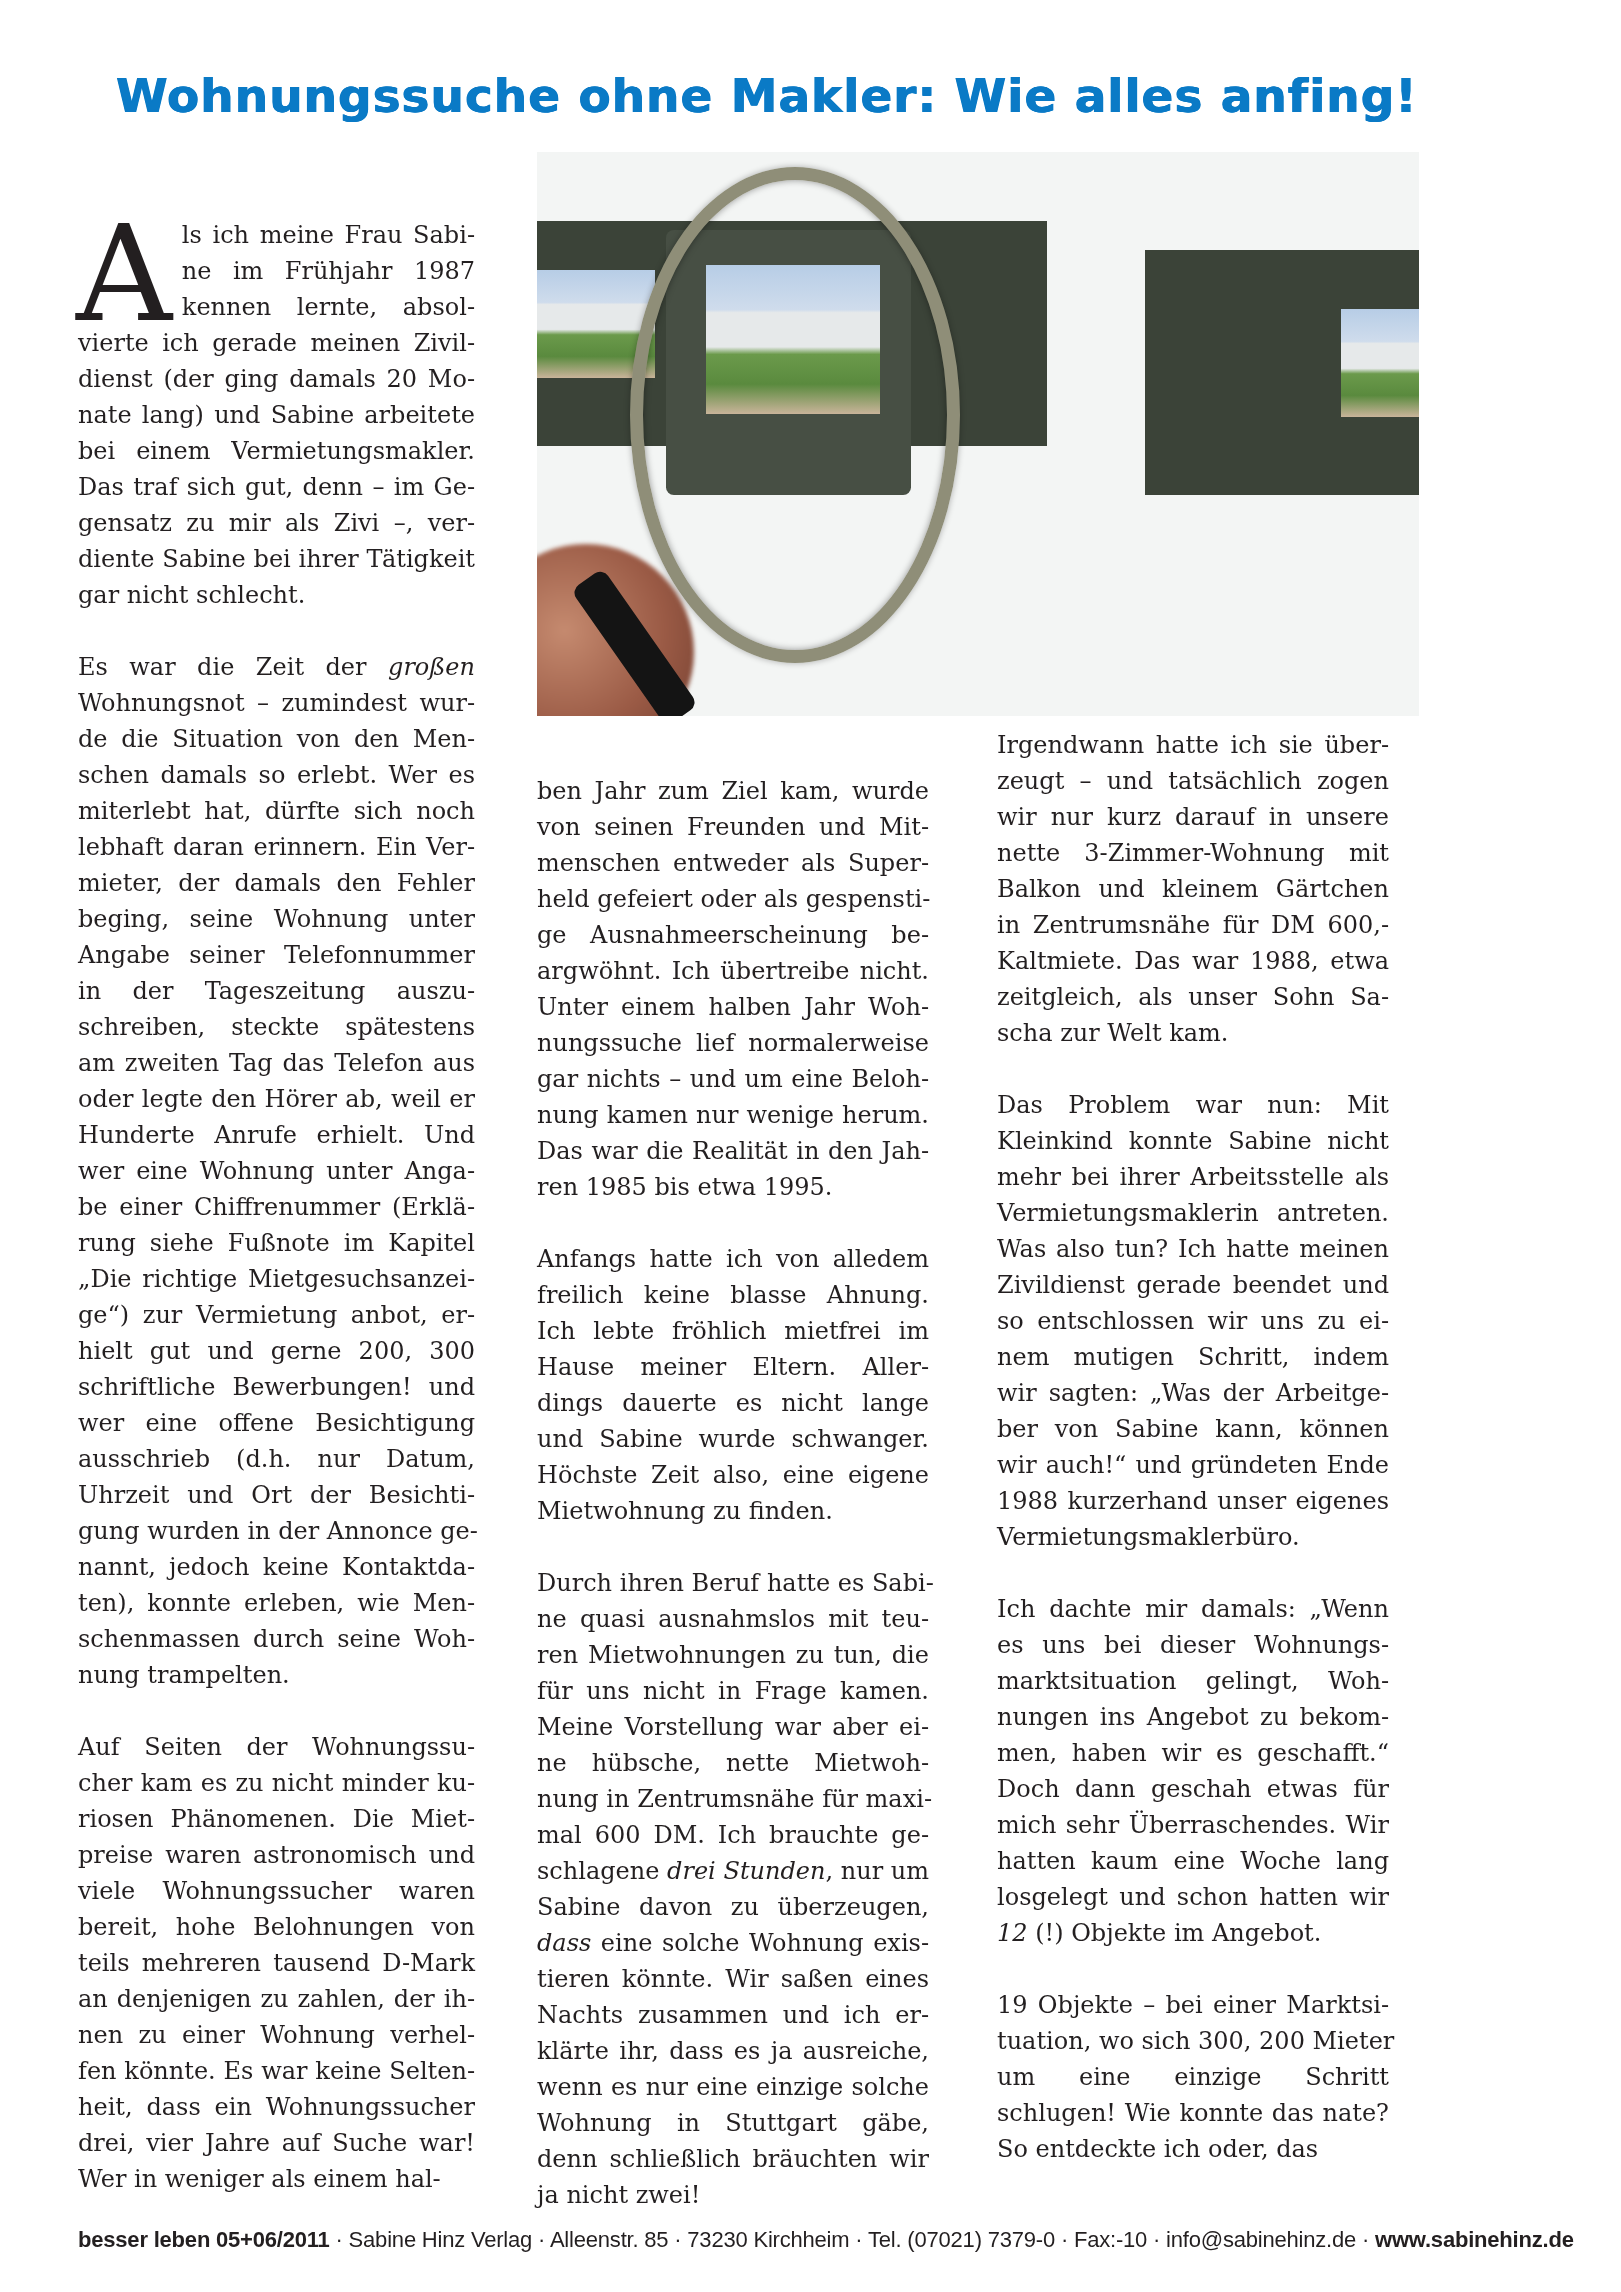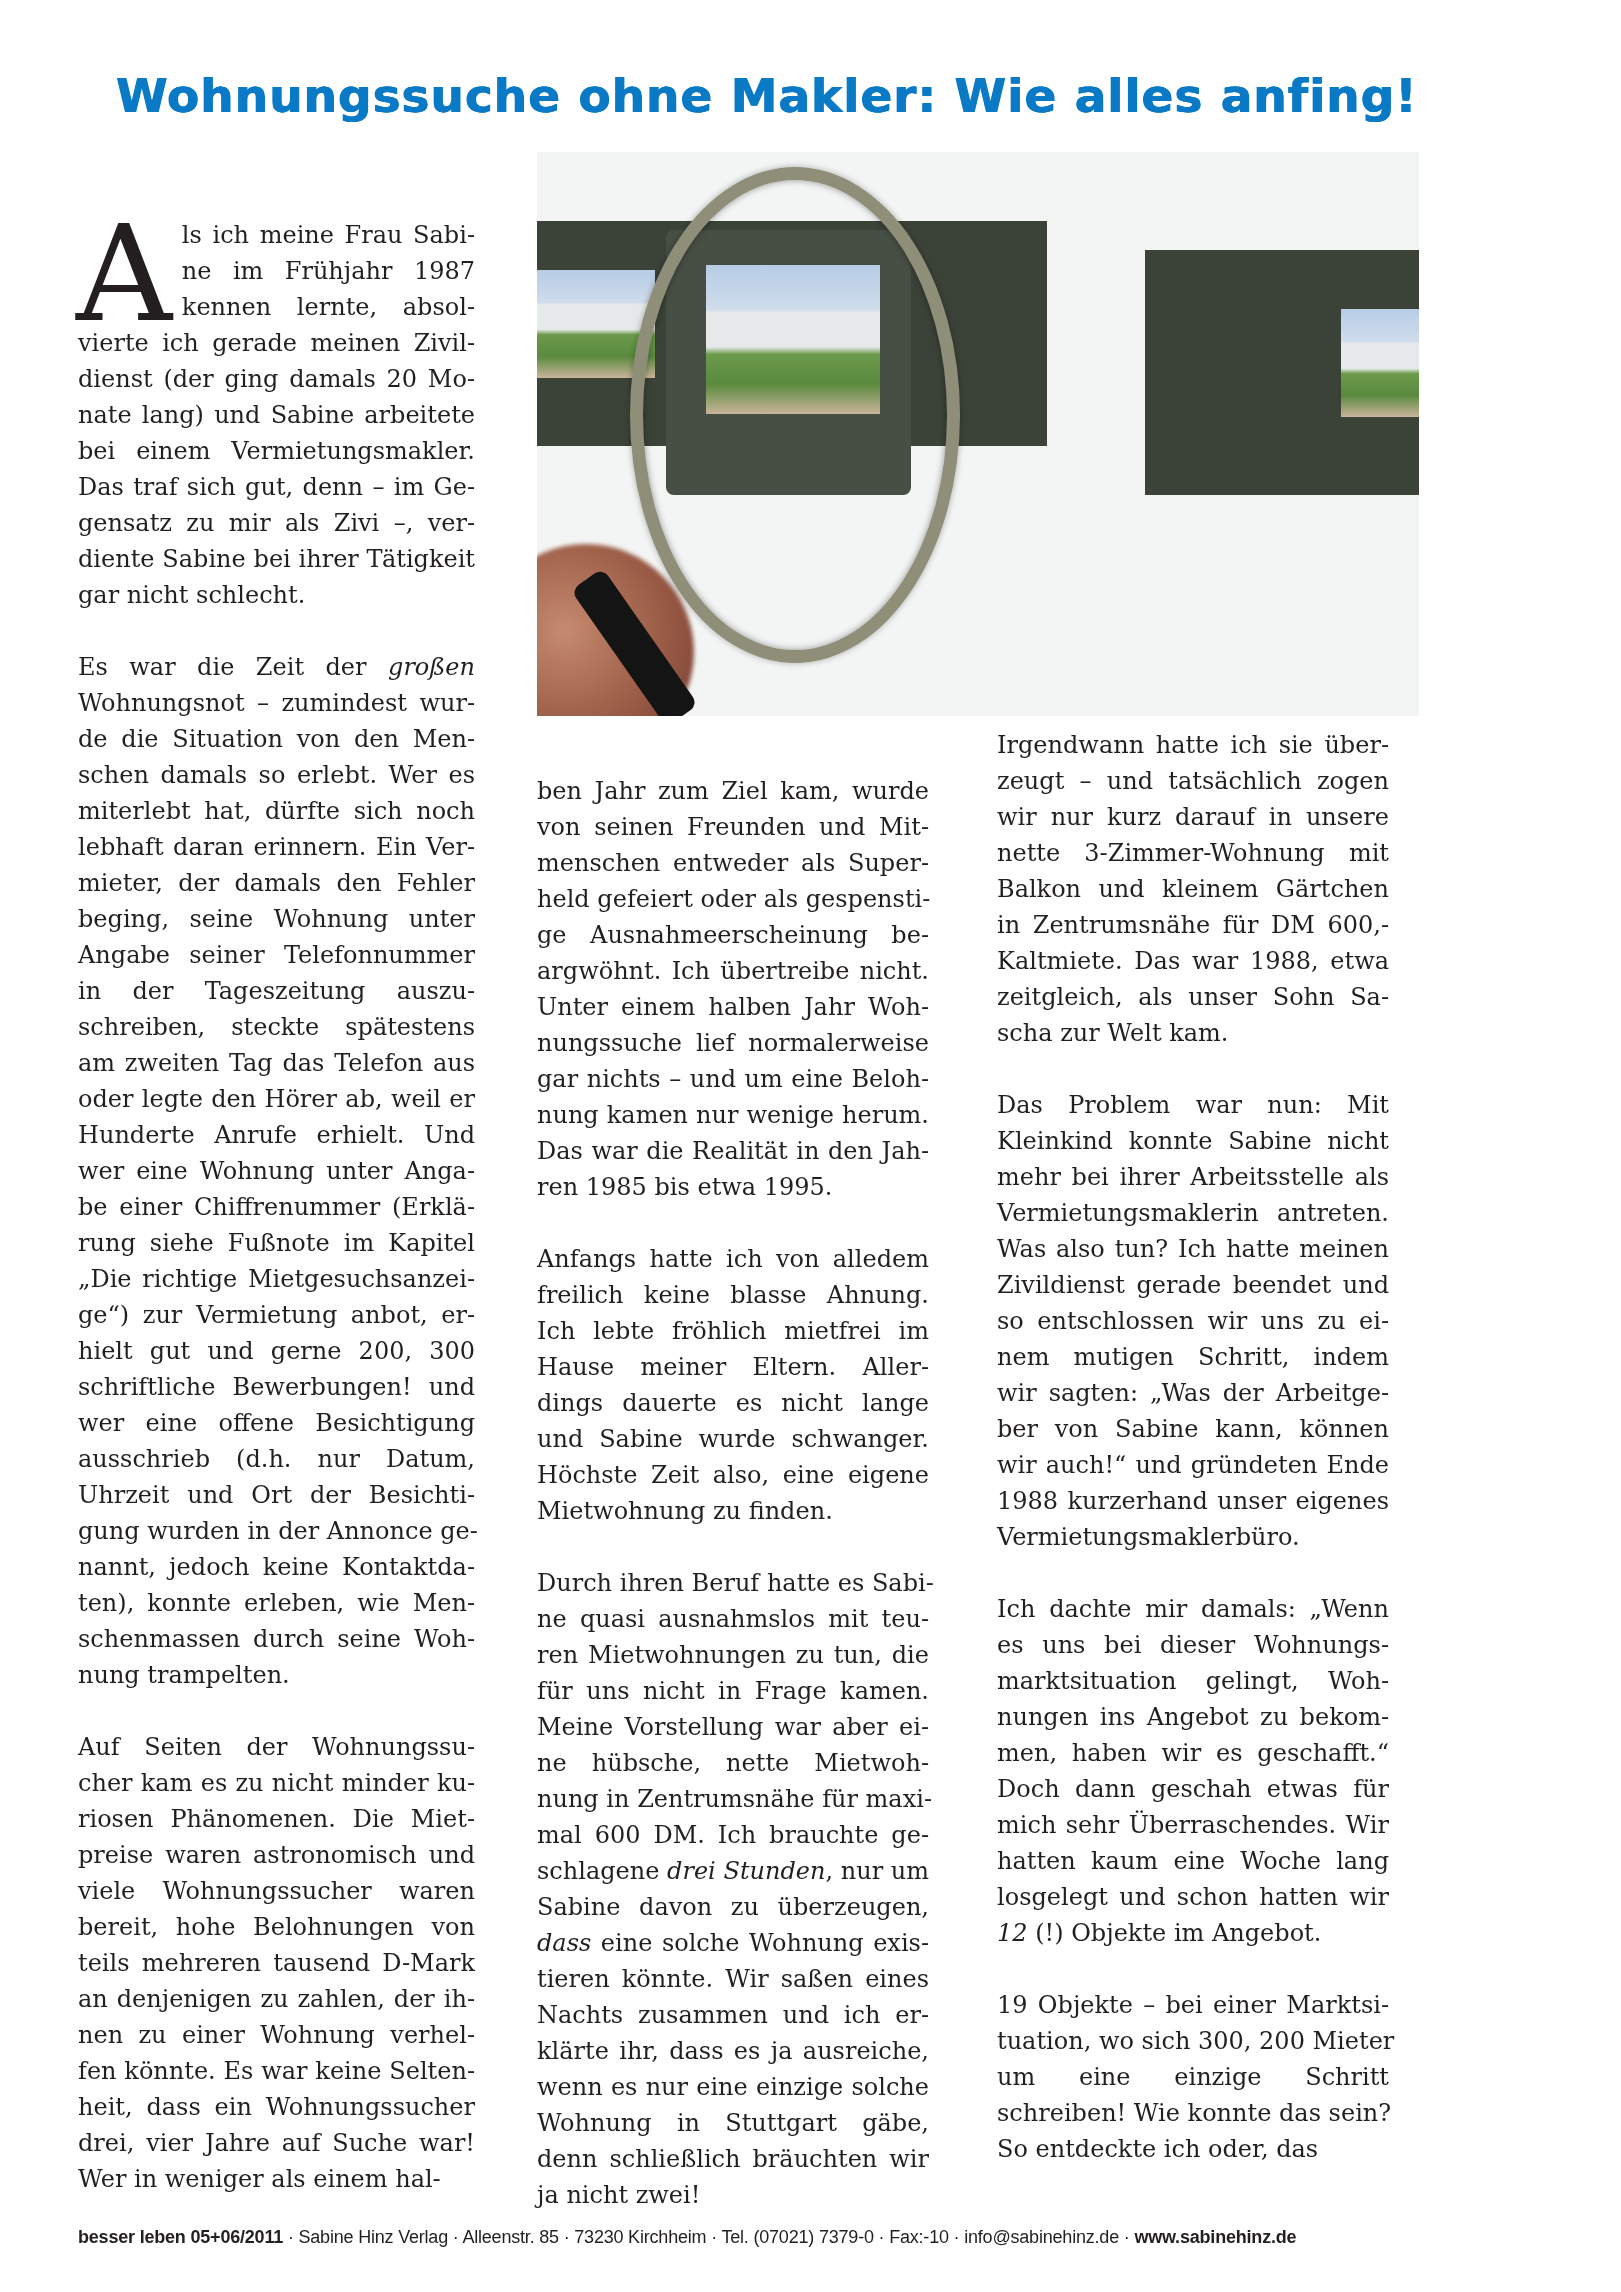--- a/index.html
+++ b/index.html
@@ -46,21 +46,21 @@
     box-shadow: inset 0 0 7.8px rgba(0,0,0,0.4), 0 0 5.9px rgba(0,0,0,0.3);
   }
   .hand {
     position: absolute; border-radius: 50%;
     background: radial-gradient(ellipse at 40% 40%, #c58a6f 0%, #9a5a45 55%, #6b3a2c 100%);
     filter: blur(2px);
   }
   .handle { position: absolute; background: #141414; border-radius: 9.8px; }
   .footer {
     position: absolute; left: 78px; top: 2227px; width: 1311px;
-    font-family: "Liberation Sans", sans-serif; font-size: 18px; color: #231f20;
+    font-family: "Liberation Sans", sans-serif; font-size: 22px; color: #231f20;
     white-space: nowrap; letter-spacing: -0.2px;
   }
   .footer b { font-weight: bold; }
 </style>
 </head>
 <body>
 
 <h1 class="title">Wohnungssuche ohne Makler: Wie alles anfing!</h1>
 
 <div class="photo">
@@ -87,19 +87,19 @@
 <div class="col col-mid">
   <p><span><span class="line">ben Jahr zum Ziel kam, wurde</span><span class="line">von seinen Freunden und Mit-</span><span class="line">menschen entweder als Super-</span><span class="line">held gefeiert oder als gespensti-</span><span class="line">ge Ausnahmeerscheinung be-</span><span class="line">argwöhnt. Ich übertreibe nicht.</span><span class="line">Unter einem halben Jahr Woh-</span><span class="line">nungssuche lief normalerweise</span><span class="line">gar nichts – und um eine Beloh-</span><span class="line">nung kamen nur wenige herum.</span><span class="line">Das war die Realität in den Jah-</span><span class="line last">ren 1985 bis etwa 1995.</span></span></p>
   <p><span><span class="line">Anfangs hatte ich von alledem</span><span class="line">freilich keine blasse Ahnung.</span><span class="line">Ich lebte fröhlich mietfrei im</span><span class="line">Hause meiner Eltern. Aller-</span><span class="line">dings dauerte es nicht lange</span><span class="line">und Sabine wurde schwanger.</span><span class="line">Höchste Zeit also, eine eigene</span><span class="line last">Mietwohnung zu finden.</span></span></p>
   <p><span><span class="line">Durch ihren Beruf hatte es Sabi-</span><span class="line">ne quasi ausnahmslos mit teu-</span><span class="line">ren Mietwohnungen zu tun, die</span><span class="line">für uns nicht in Frage kamen.</span><span class="line">Meine Vorstellung war aber ei-</span><span class="line">ne hübsche, nette Mietwoh-</span><span class="line">nung in Zentrumsnähe für maxi-</span><span class="line">mal 600 DM. Ich brauchte ge-</span><span class="line">schlagene <em>drei Stunden</em>, nur um</span><span class="line">Sabine davon zu überzeugen,</span><span class="line"><em>dass</em> eine solche Wohnung exis-</span><span class="line">tieren könnte. Wir saßen eines</span><span class="line">Nachts zusammen und ich er-</span><span class="line">klärte ihr, dass es ja ausreiche,</span><span class="line">wenn es nur eine einzige solche</span><span class="line">Wohnung in Stuttgart gäbe,</span><span class="line">denn schließlich bräuchten wir</span><span class="line last">ja nicht zwei!</span></span></p>
 </div>
 
 <div class="col col-right">
   <p><span><span class="line">Irgendwann hatte ich sie über-</span><span class="line">zeugt – und tatsächlich zogen</span><span class="line">wir nur kurz darauf in unsere</span><span class="line">nette 3-Zimmer-Wohnung mit</span><span class="line">Balkon und kleinem Gärtchen</span><span class="line">in Zentrumsnähe für DM 600,-</span><span class="line">Kaltmiete. Das war 1988, etwa</span><span class="line">zeitgleich, als unser Sohn Sa-</span><span class="line last">scha zur Welt kam.</span></span></p>
   <p><span><span class="line">Das Problem war nun: Mit</span><span class="line">Kleinkind konnte Sabine nicht</span><span class="line">mehr bei ihrer Arbeitsstelle als</span><span class="line">Vermietungsmaklerin antreten.</span><span class="line">Was also tun? Ich hatte meinen</span><span class="line">Zivildienst gerade beendet und</span><span class="line">so entschlossen wir uns zu ei-</span><span class="line">nem mutigen Schritt, indem</span><span class="line">wir sagten: „Was der Arbeitge-</span><span class="line">ber von Sabine kann, können</span><span class="line">wir auch!“ und gründeten Ende</span><span class="line">1988 kurzerhand unser eigenes</span><span class="line last">Vermietungsmaklerbüro.</span></span></p>
   <p><span><span class="line">Ich dachte mir damals: „Wenn</span><span class="line">es uns bei dieser Wohnungs-</span><span class="line">marktsituation gelingt, Woh-</span><span class="line">nungen ins Angebot zu bekom-</span><span class="line">men, haben wir es geschafft.“</span><span class="line">Doch dann geschah etwas für</span><span class="line">mich sehr Überraschendes. Wir</span><span class="line">hatten kaum eine Woche lang</span><span class="line">losgelegt und schon hatten wir</span><span class="line last"><em>12</em> (!) Objekte im Angebot.</span></span></p>
-  <p><span><span class="line">19 Objekte – bei einer Marktsi-</span><span class="line">tuation, wo sich 300, 200 Mieter</span><span class="line">um eine einzige Schritt</span><span class="line">schreiben! Wie konnte das sein?</span><span class="line last">So entdeckte ich oder, das</span></span></p>
+  <p><span><span class="line">19 Objekte – bei einer Marktsi-</span><span class="line">tuation, wo sich 300, 200 Mieter</span><span class="line">um eine einzige Schritt</span><span class="line">schlugen! Wie konnte das nate?</span><span class="line last">So entdeckte ich oder, das</span></span></p>
 </div>
 
 <div class="footer">
   <b>besser leben 05+06/2011</b><span> · </span><span>Sabine Hinz Verlag</span><span> · </span><span>Alleenstr. 85</span><span> · </span><span>73230 Kirchheim</span><span> · </span><span>Tel. (07021) 7379-0</span><span> · </span><span>Fax:-10</span><span> · </span><a style="color:inherit;text-decoration:none;">info@sabinehinz.de</a><span> · </span><b><a style="color:inherit;text-decoration:none;">www.sabinehinz.de</a></b>
 </div>
 
 
 </body></html>

